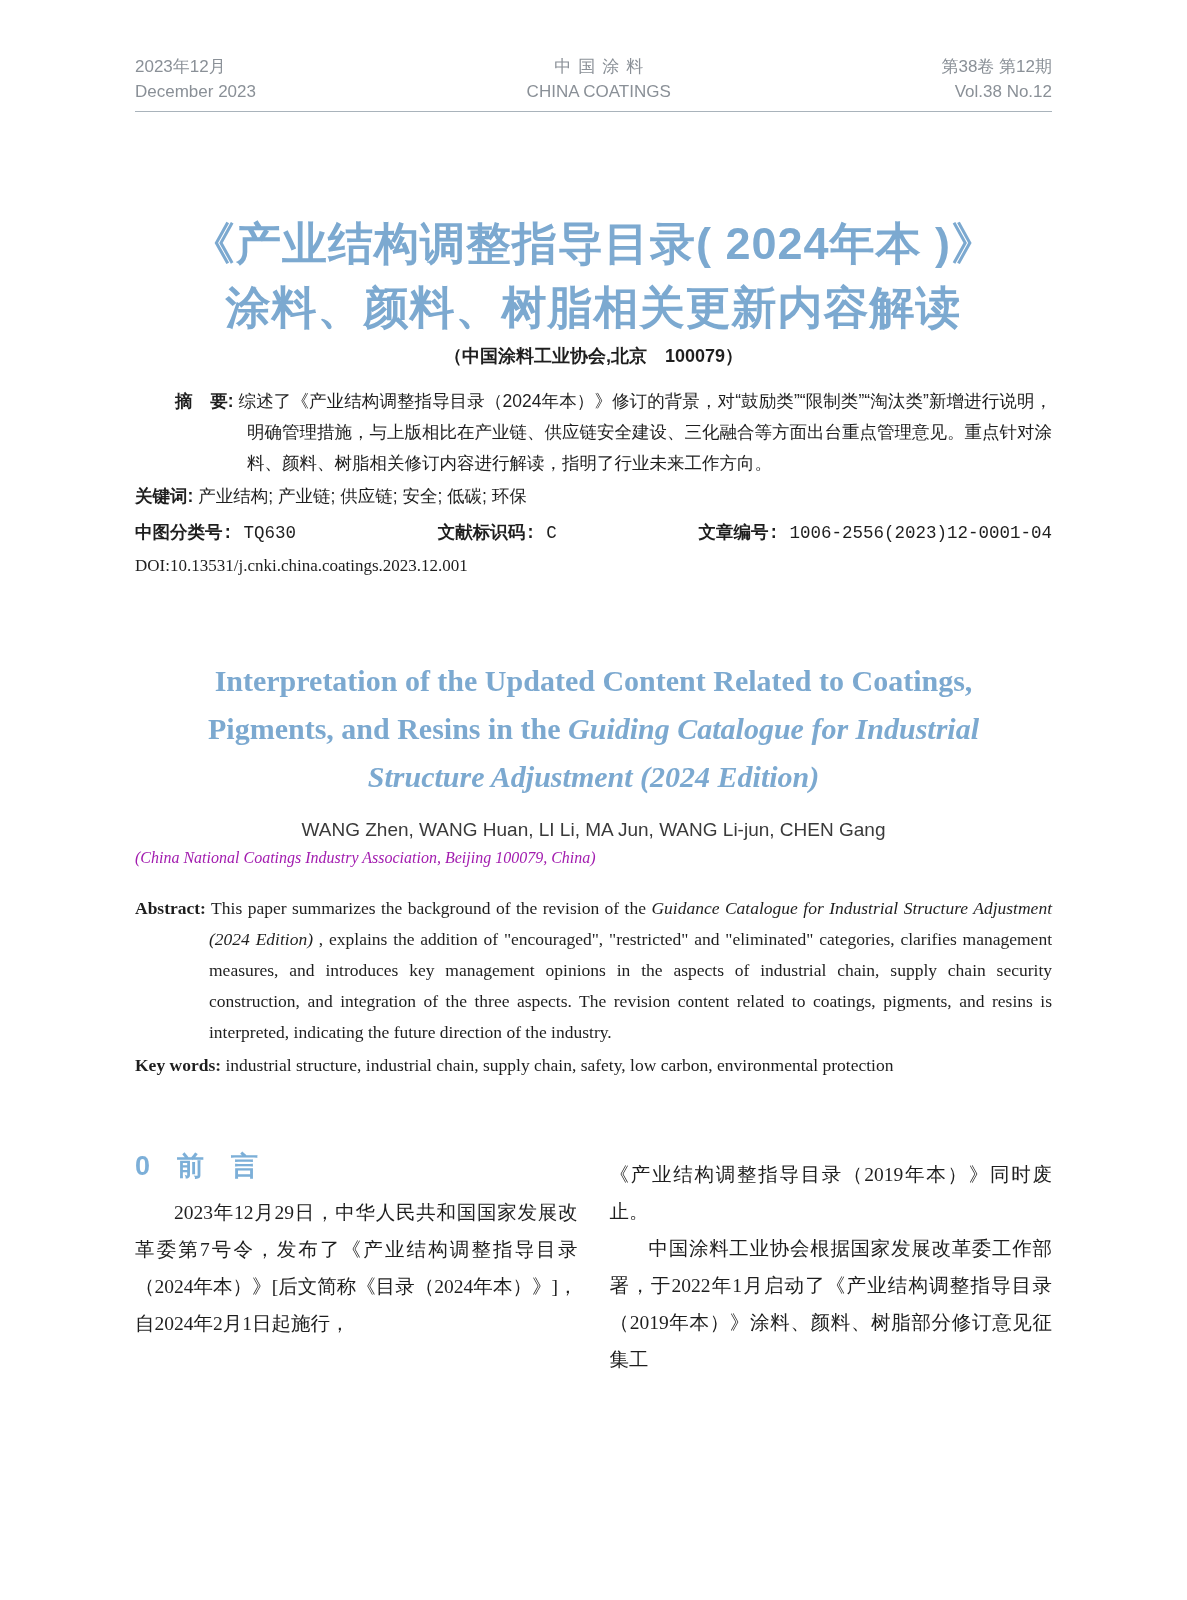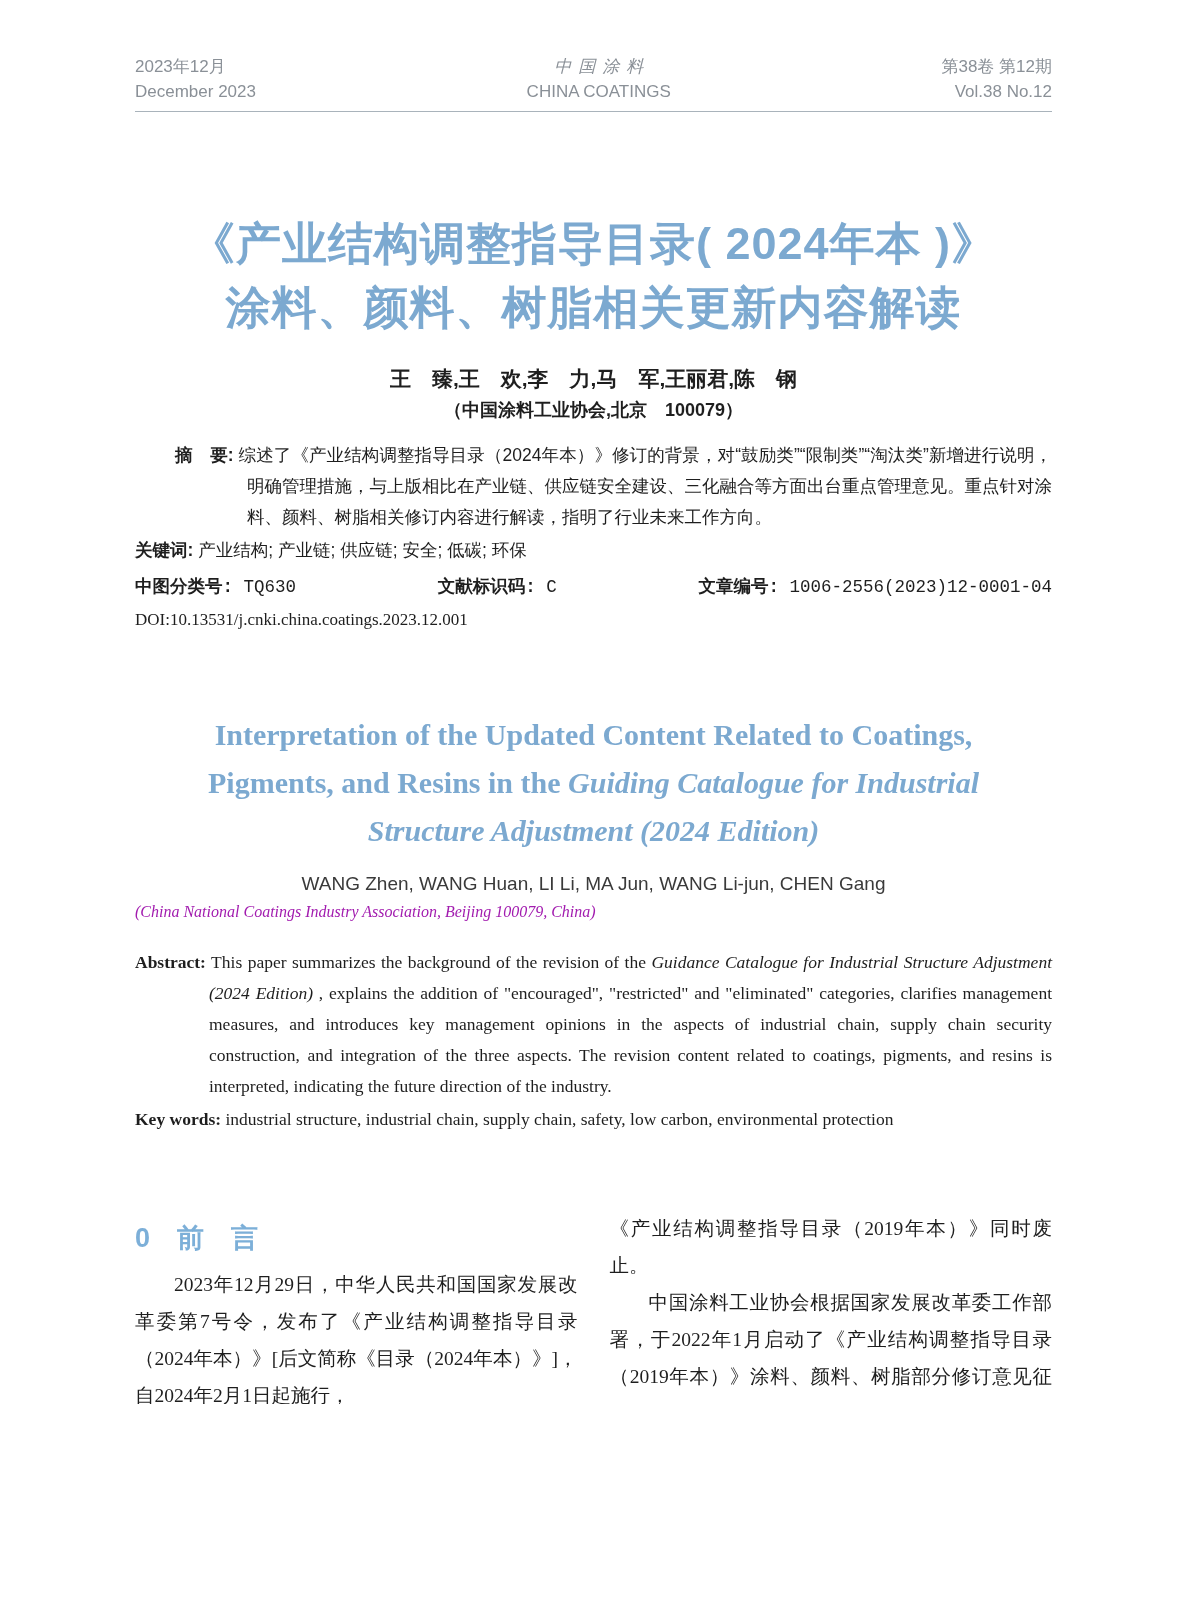--- a/index.html
+++ b/index.html
@@ -24,21 +24,21 @@
     align-items: flex-end;
     color: #8a9097;
     font-family: "Liberation Sans", sans-serif;
     font-size: 17px;
     line-height: 25px;
     border-bottom: 1px solid #a9b3bb;
     padding-bottom: 7px;
   }
   .h-col.center { text-align: center; }
   .h-col.right { text-align: right; }
-  .zh-spaced { letter-spacing: 7px; text-indent: 7px; font-style: italic; }
+  .zh-spaced { letter-spacing: 7px; text-indent: 7px; }
 
   
   .title-cn {
     margin-top: 100px;
     text-align: center;
     font-family: "Liberation Sans", sans-serif;
     font-weight: 700;
     font-size: 45px;
     line-height: 1.42;
     color: #7ca9d0;
@@ -134,21 +134,21 @@
     margin-top: 2px;
     font-family: "Liberation Serif", serif;
     font-size: 17.5px;
     line-height: 30px;
     padding-left: 92px;
     text-indent: -92px;
   }
 
   
   .section-block { margin-top: 66px; }
-  .columns { display: flex; gap: 32px; align-items: center; }
+  .columns { display: flex; gap: 32px; }
   .col { flex: 1; }
   .section-heading {
     font-family: "Liberation Sans", sans-serif;
     font-weight: 700;
     font-size: 27px;
     line-height: 40px;
     color: #7cafd8;
     margin-bottom: 8px;
   }
   .body-text {
@@ -237,21 +237,20 @@
         <div>第38卷 第12期</div>
         <div>Vol.38  No.12</div>
       </div>
     </div>
 
     <h1 class="title-cn">
       <span>《产业结构调整指导目录( 2024年本 )》</span><br>
       <span>涂料、颜料、树脂相关更新内容解读</span>
     </h1>
 
-    <div class="authors-cn">王　臻,王　欢,李　力,马　军,王丽君,陈　钢</div>
     <div class="affil-cn">（中国涂料工业协会,北京　100079）</div>
 
     <div class="abstract-cn">
       <span class="lbl">摘　要:</span>
       <span>综述了《产业结构调整指导目录（2024年本）》修订的背景，对“鼓励类”“限制类”“淘汰类”新增进行说明，明确管理措施，与上版相比在产业链、供应链安全建设、三化融合等方面出台重点管理意见。重点针对涂料、颜料、树脂相关修订内容进行解读，指明了行业未来工作方向。</span>
     </div>
 
     <div class="keywords-cn">
       <span class="lbl">关键词:</span>
       <span>产业结构; 产业链; 供应链; 安全; 低碳; 环保</span>

